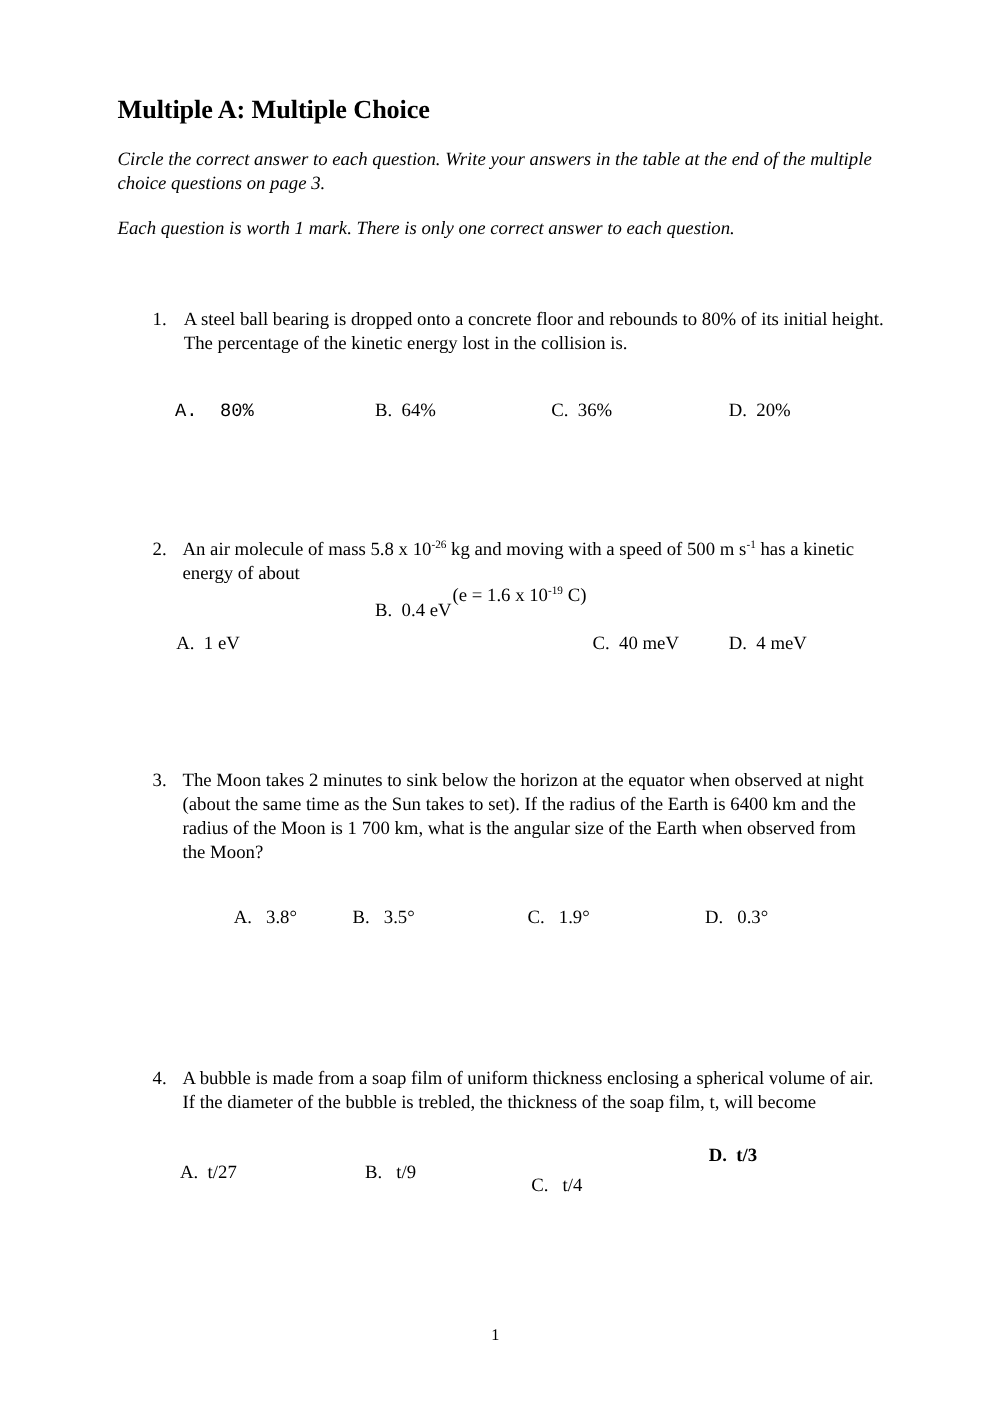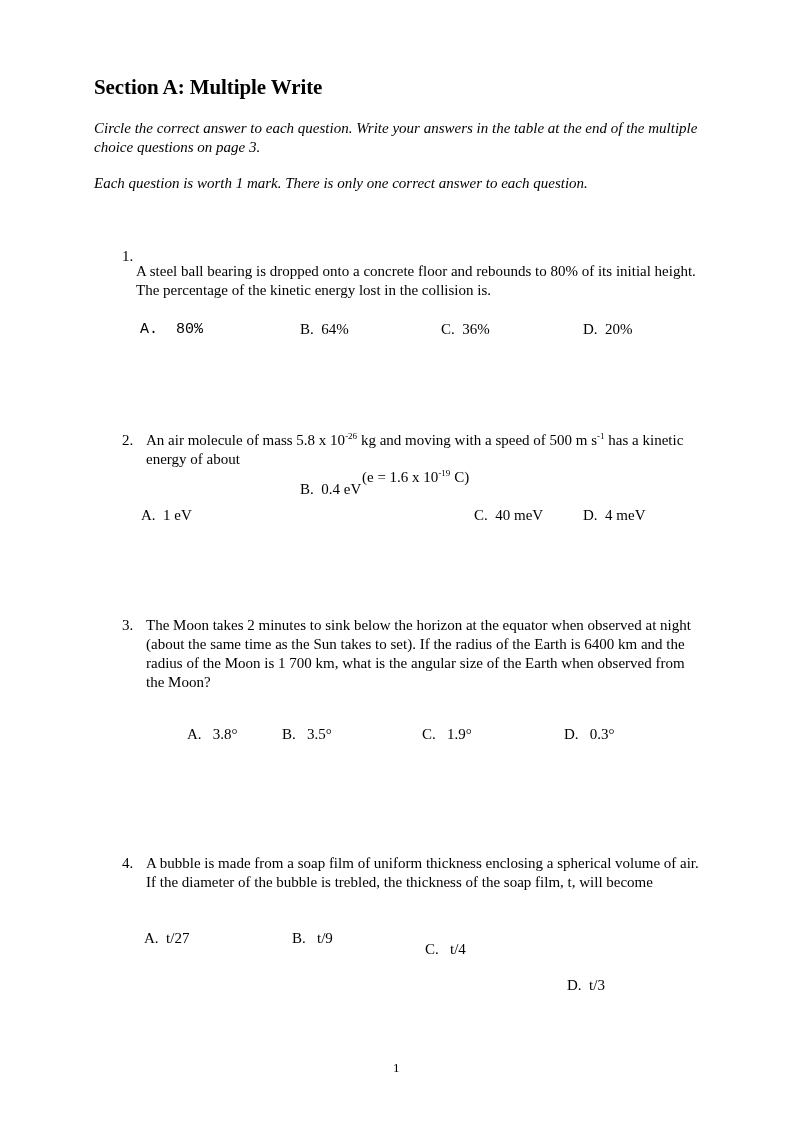--- a/index.html
+++ b/index.html
@@ -21,28 +21,28 @@
     }
     .opt { font-size: 15px; line-height: 19px; white-space: nowrap; }
     .opt .letter { display: inline-block; }
     sup { font-size: 9px; vertical-align: 6px; line-height: 0; }
     .centered { font-size: 15px; line-height: 19px; }
     .page-num { left: 393px; top: 1060px; font-size: 13px; }
   </style>
 </head>
 <body>
 
-<div class="abs title">Section A: Multiple Write</div>
+<div class="abs title">Multiple A: Multiple Choice</div>
 
 <div class="abs instr" style="top:119px;">Circle the correct answer to each question. Write your answers in the table at the end of the multiple choice questions on page 3.</div>
 <div class="abs instr" style="top:174px;">Each question is worth 1 mark. There is only one correct answer to each question.</div>
 
 <div>
   <div class="abs q-num" style="left:122px; top:247px;">1.</div>
-  <div class="abs q-text" style="left:136px; top:247px;margin-top:15px;">A steel ball bearing is dropped onto a concrete floor and rebounds to 80% of its initial height. The percentage of the kinetic energy lost in the collision is.</div>
+  <div class="abs q-text" style="left:147px; top:247px;">A steel ball bearing is dropped onto a concrete floor and rebounds to 80% of its initial height. The percentage of the kinetic energy lost in the collision is.</div>
   <div class="abs opt" style="left:140px; top:320px;font-family:Liberation Mono, monospace;">
     <span class="letter">A.</span>&nbsp;
     <span>80%</span>
   </div>
   <div class="abs opt" style="left:300px; top:320px;">
     <span class="letter">B.</span>&nbsp;
     <span>64%</span>
   </div>
   <div class="abs opt" style="left:441px; top:320px;">
     <span class="letter">C.</span>&nbsp;
@@ -105,19 +105,19 @@
     <span>t/27</span>
   </div>
   <div class="abs opt" style="left:292px; top:929px;">
     <span class="letter">B.</span>&nbsp;&nbsp;
     <span>t/9</span>
   </div>
   <div class="abs opt" style="left:425px; top:929px;margin-top:11px;">
     <span class="letter">C.</span>&nbsp;&nbsp;
     <span>t/4</span>
   </div>
-  <div class="abs opt" style="left:567px; top:976px;">
+  <div class="abs opt" style="left:567px; top:916px;font-weight:bold;">
     <span class="letter">D.</span>&nbsp;
     <span>t/3</span>
   </div>
 </div>
 
 <div class="abs page-num">1</div>
 
 </body></html>

